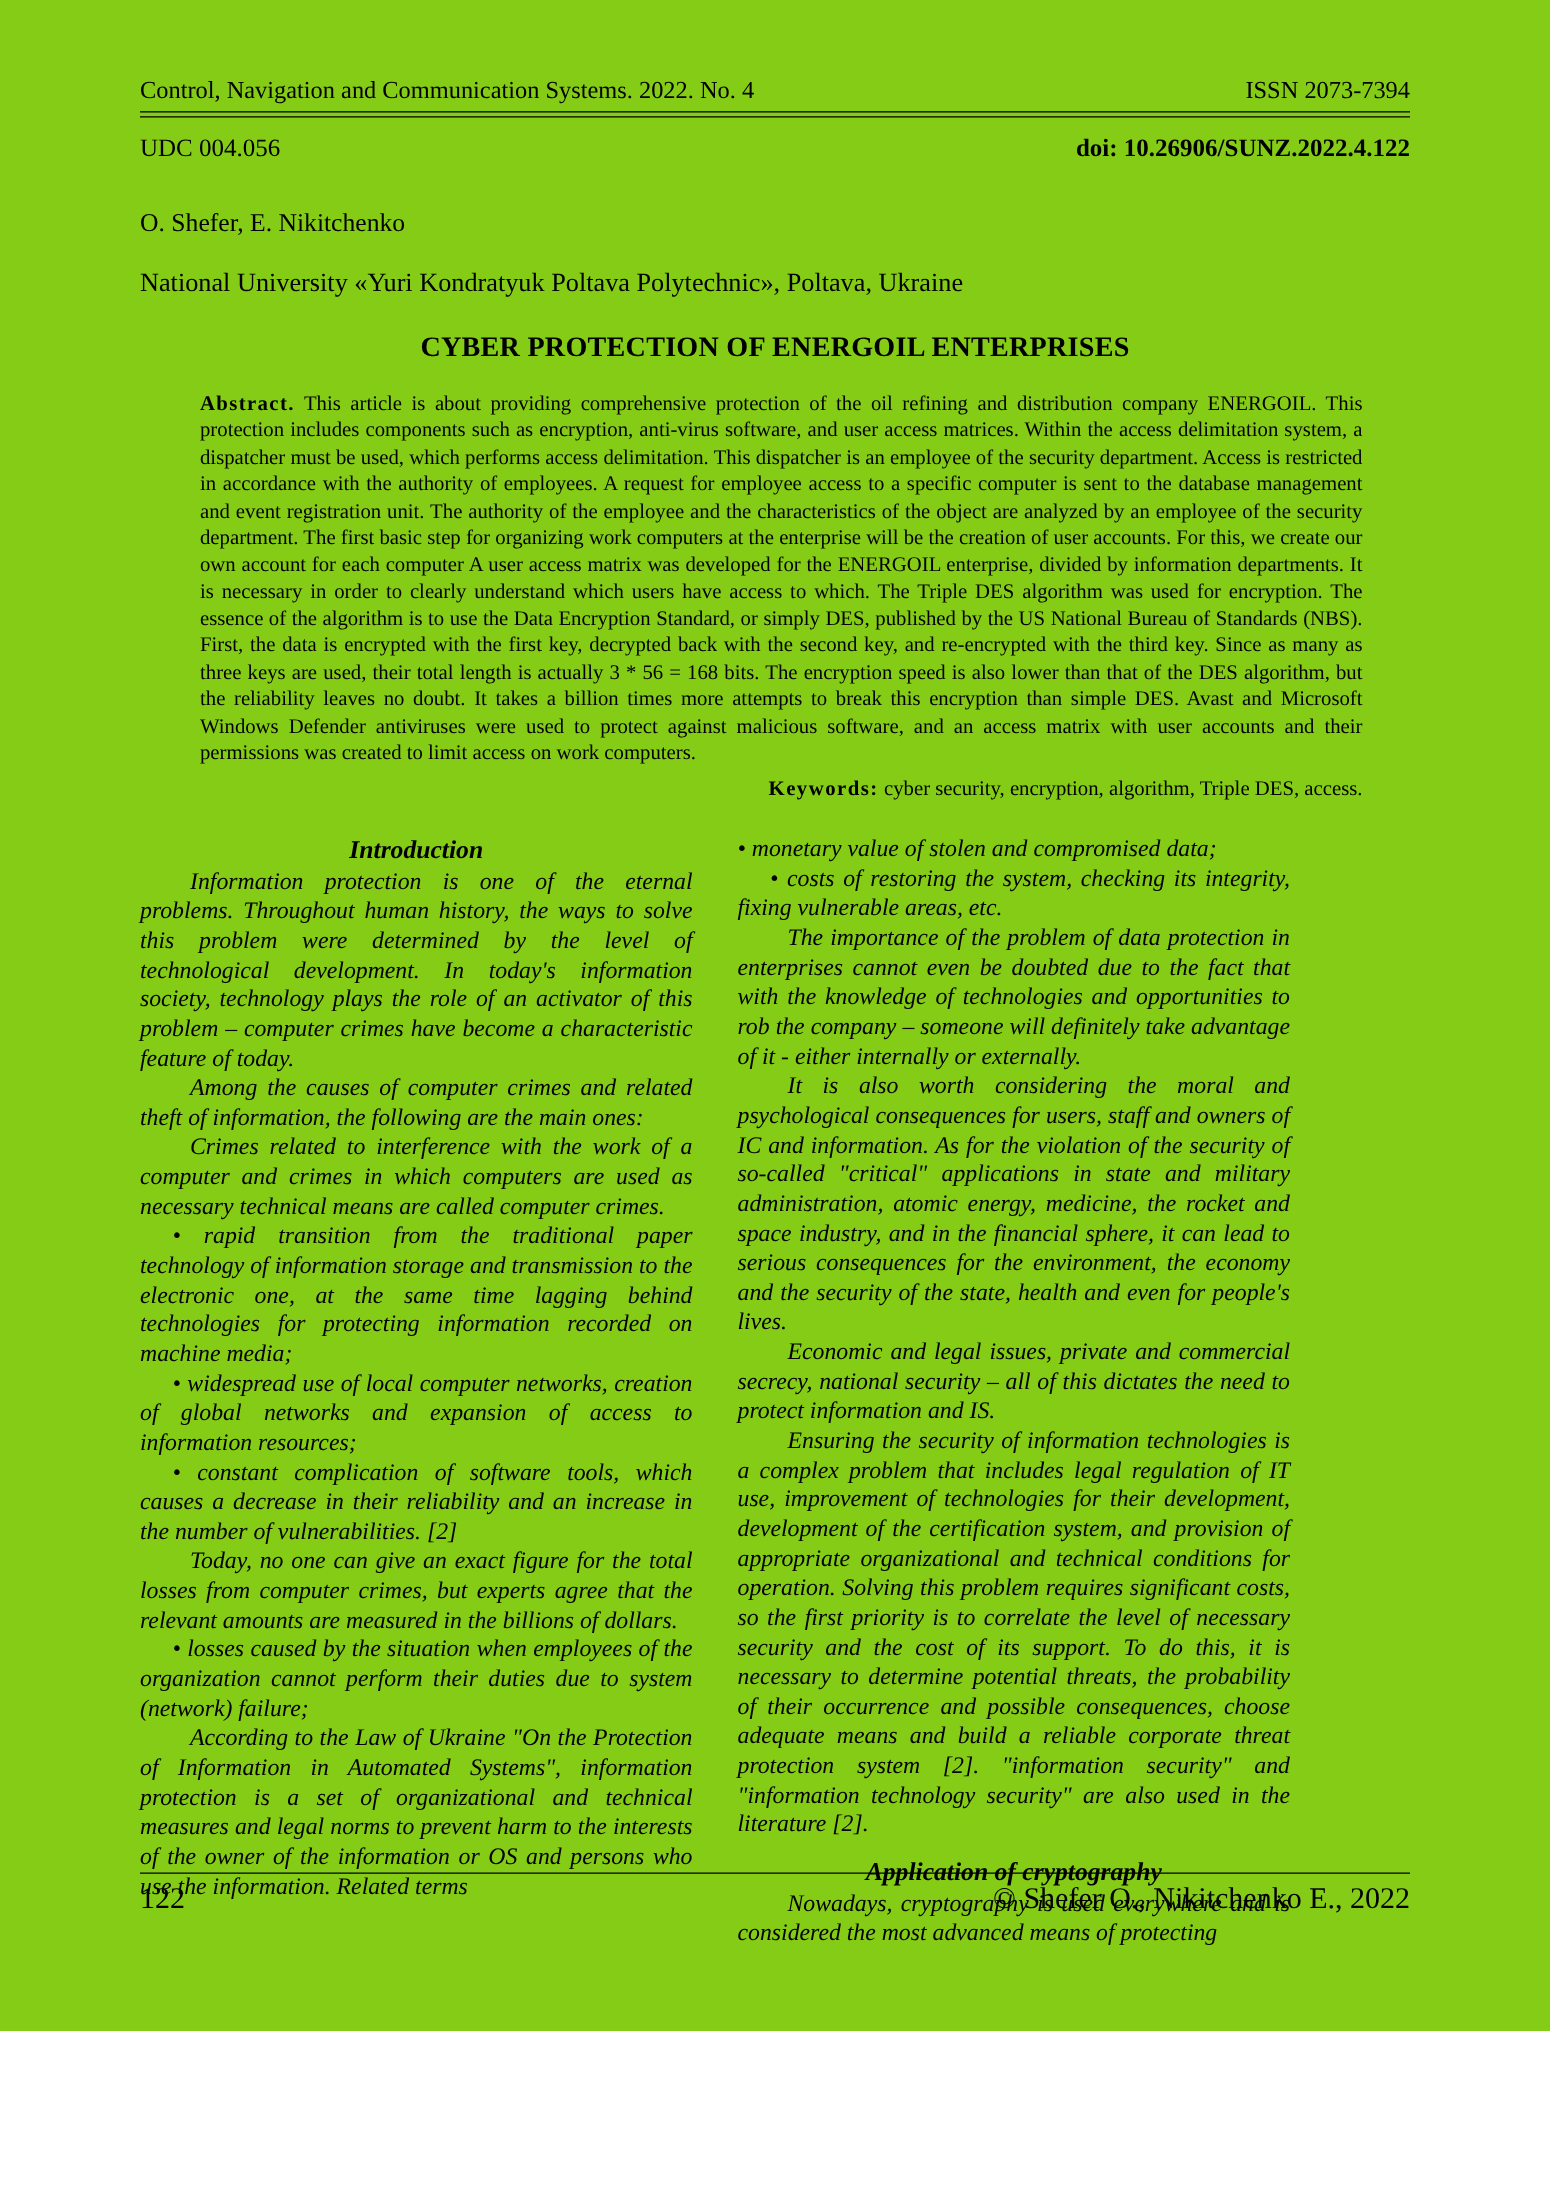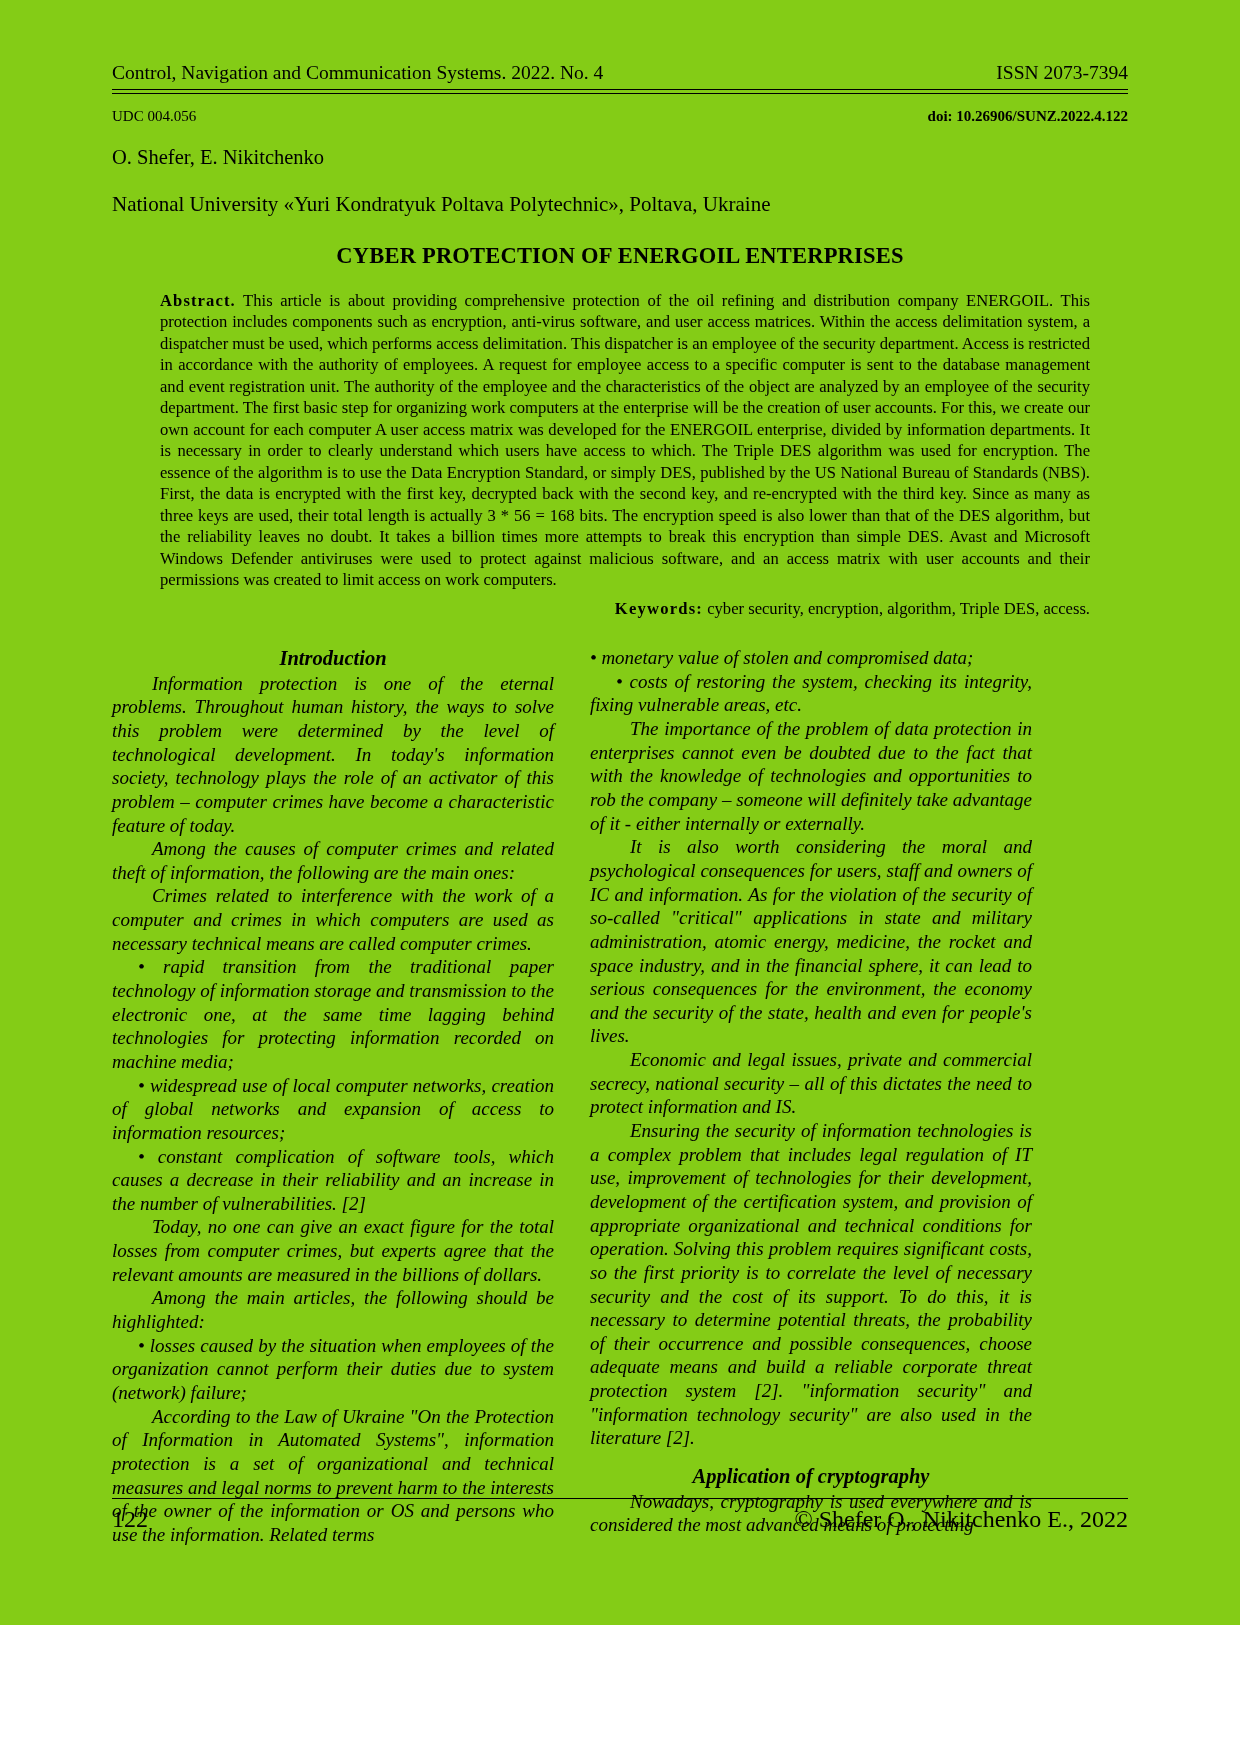--- a/index.html
+++ b/index.html
@@ -38,22 +38,22 @@
     border-bottom: 1.1px solid #000;
     height: 2.5px;
     margin: 0 0 14px 0;
   }
 
   
   .udc-row {
     display: flex;
     justify-content: space-between;
     align-items: baseline;
-    font-size: 15px;
-    margin-bottom: 21px;
+    font-size: 20px;
+    margin-bottom: 37px;
   }
   .doi { font-weight: bold; }
 
   
   .authors {
     font-size: 20.5px;
     margin-bottom: 23px;
   }
   .affiliation {
     font-size: 21px;
@@ -171,21 +171,20 @@
 
     <div class="col">
       <p class="sec-head">Introduction</p>
       <p>Information protection is one of the eternal problems. Throughout human history, the ways to solve this problem were determined by the level of technological development. In today's information society, technology plays the role of an activator of this problem – computer crimes have become a characteristic feature of today.</p>
       <p>Among the causes of computer crimes and related theft of information, the following are the main ones:</p>
       <p>Crimes related to interference with the work of a computer and crimes in which computers are used as necessary technical means are called computer crimes.</p>
       <p class="bullet">• rapid transition from the traditional paper technology of information storage and transmission to the electronic one, at the same time lagging behind technologies for protecting information recorded on machine media;</p>
       <p class="bullet">• widespread use of local computer networks, creation of global networks and expansion of access to information resources;</p>
       <p class="bullet">• constant complication of software tools, which causes a decrease in their reliability and an increase in the number of vulnerabilities. [2]</p>
       <p>Today, no one can give an exact figure for the total losses from computer crimes, but experts agree that the relevant amounts are measured in the billions of dollars.</p>
-      <p>Among the main articles, the following should be highlighted:</p>
       <p class="bullet">• losses caused by the situation when employees of the organization cannot perform their duties due to system (network) failure;</p>
       <p>According to the Law of Ukraine "On the Protection of Information in Automated Systems", information protection is a set of organizational and technical measures and legal norms to prevent harm to the interests of the owner of the information or OS and persons who use the information. Related terms</p>
     </div>
 
     <div class="col">
       <p class="bullet noindent">• monetary value of stolen and compromised data;</p>
       <p class="bullet">• costs of restoring the system, checking its integrity, fixing vulnerable areas, etc.</p>
       <p>The importance of the problem of data protection in enterprises cannot even be doubted due to the fact that with the knowledge of technologies and opportunities to rob the company – someone will definitely take advantage of it - either internally or externally.</p>
       <p>It is also worth considering the moral and psychological consequences for users, staff and owners of IC and information. As for the violation of the security of so-called "critical" applications in state and military administration, atomic energy, medicine, the rocket and space industry, and in the financial sphere, it can lead to serious consequences for the environment, the economy and the security of the state, health and even for people's lives.</p>
       <p>Economic and legal issues, private and commercial secrecy, national security – all of this dictates the need to protect information and IS.</p>

